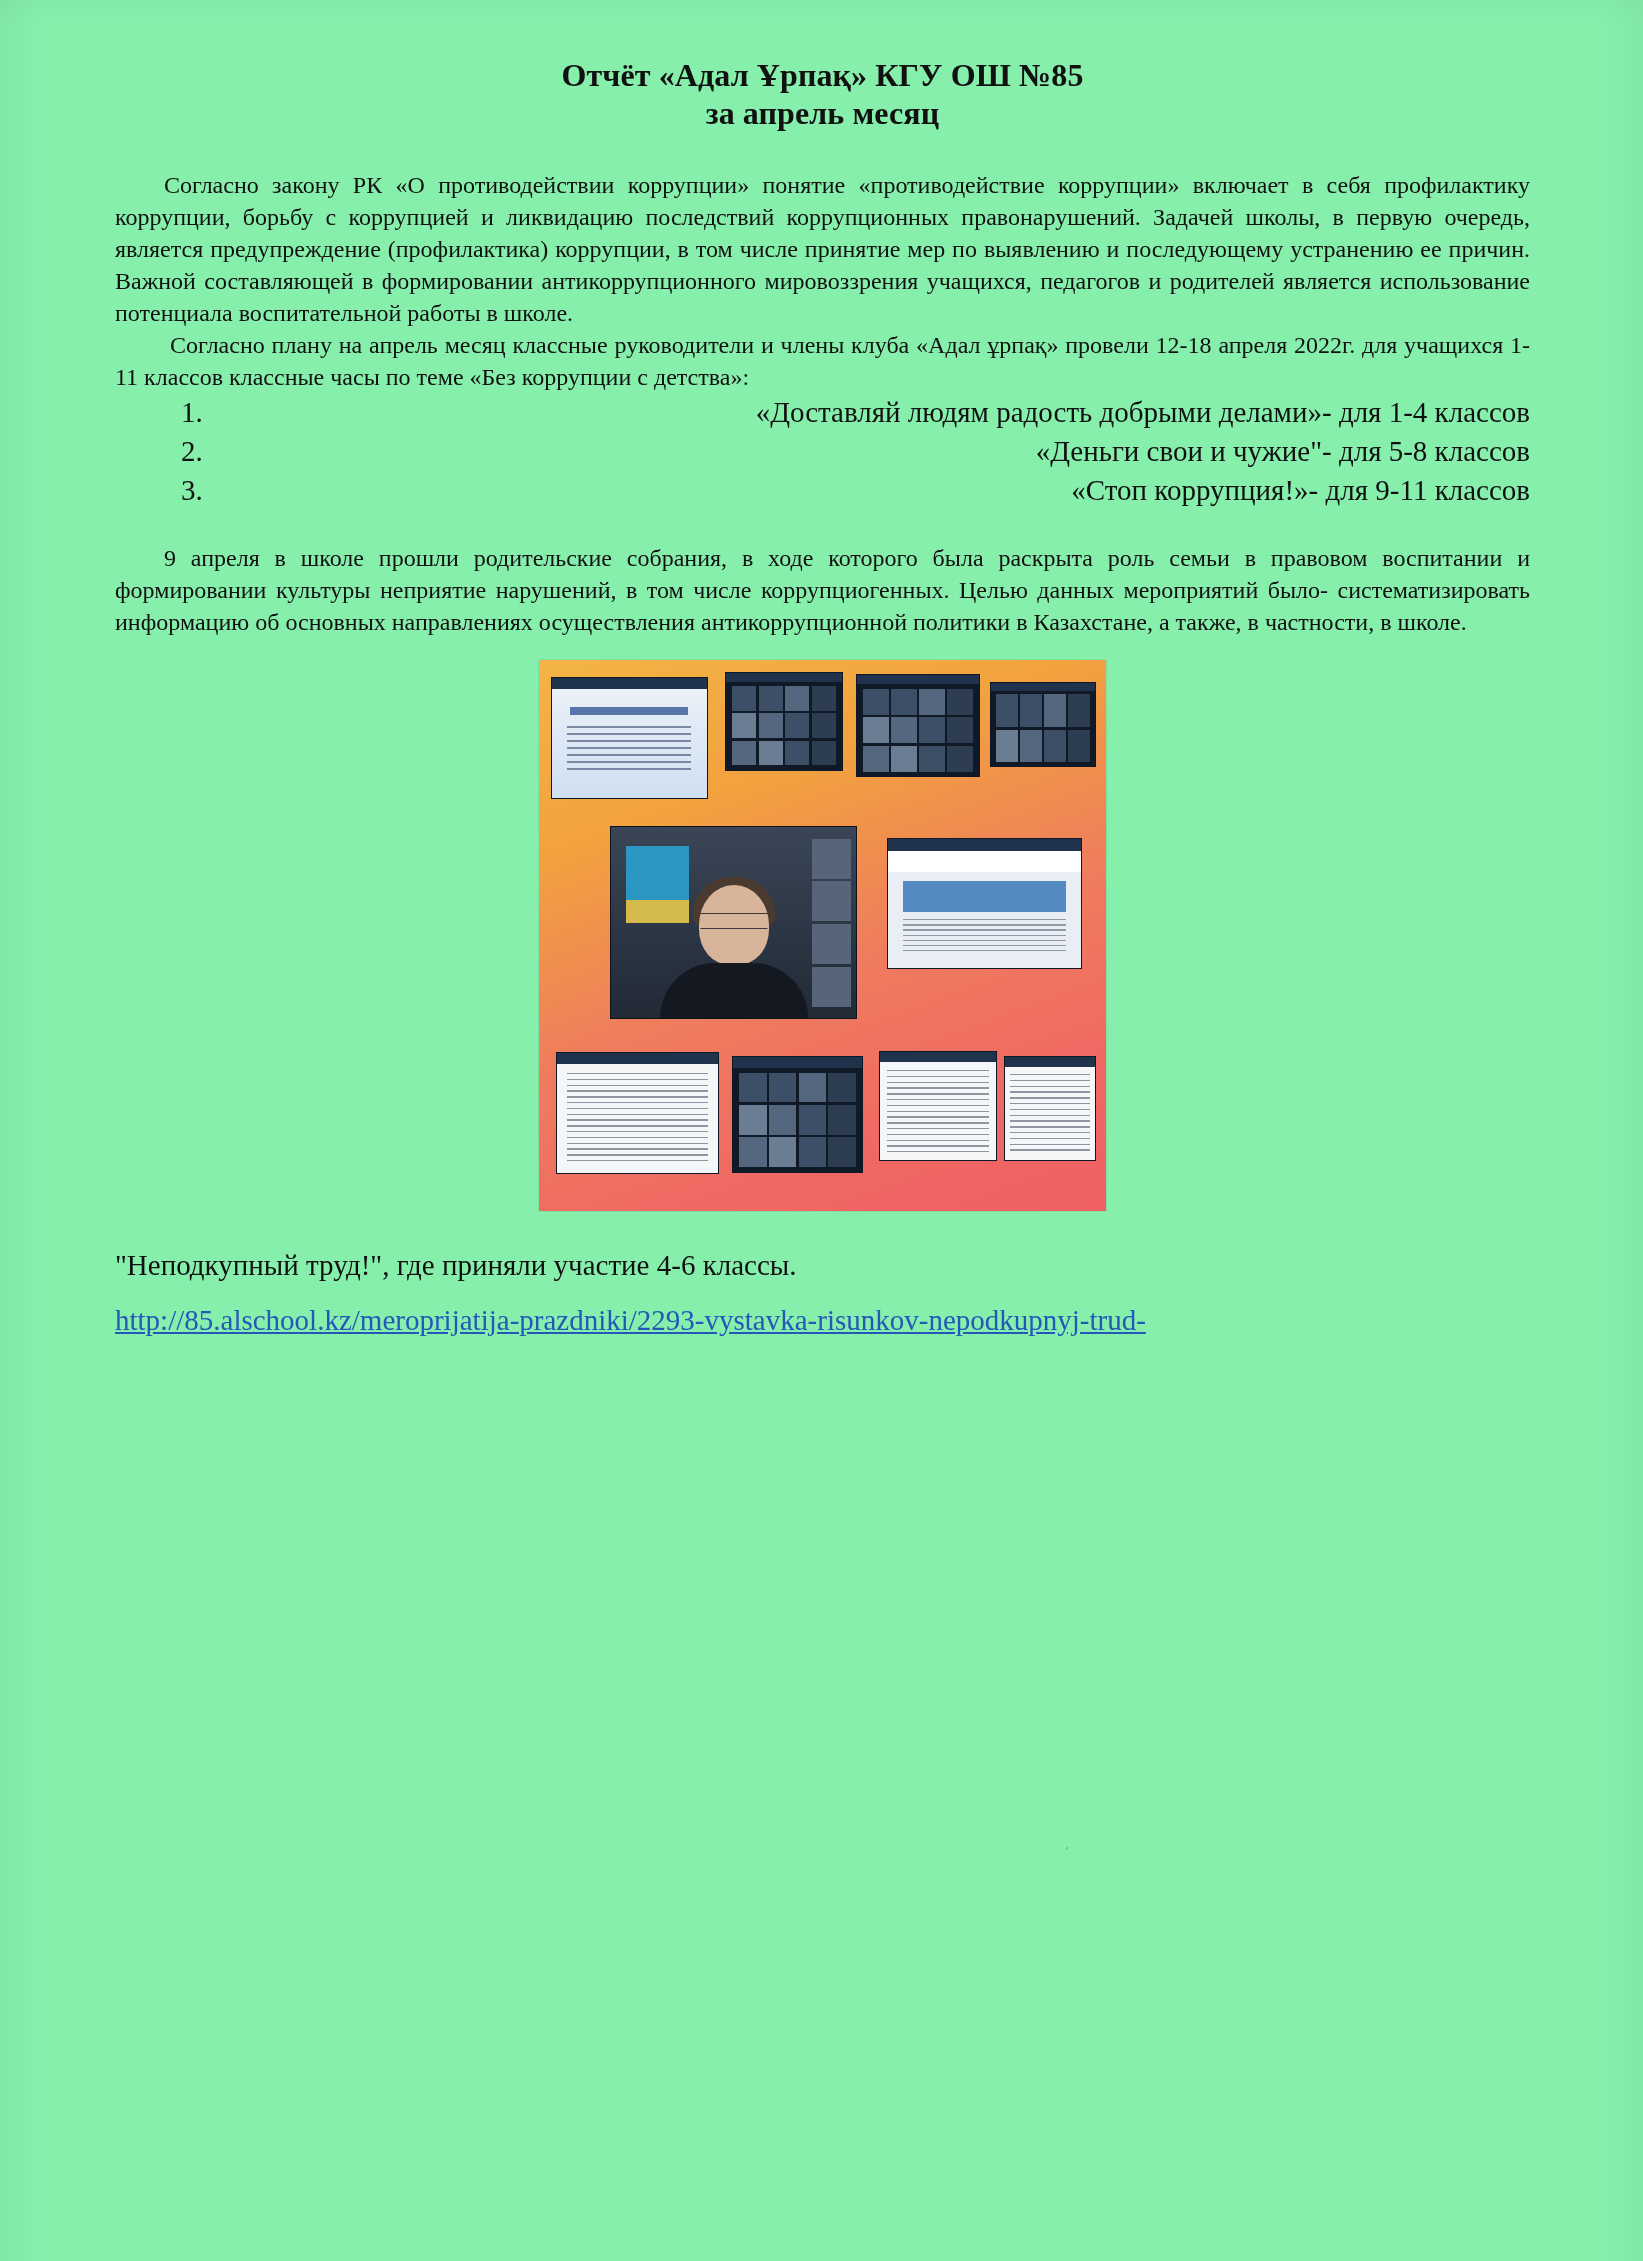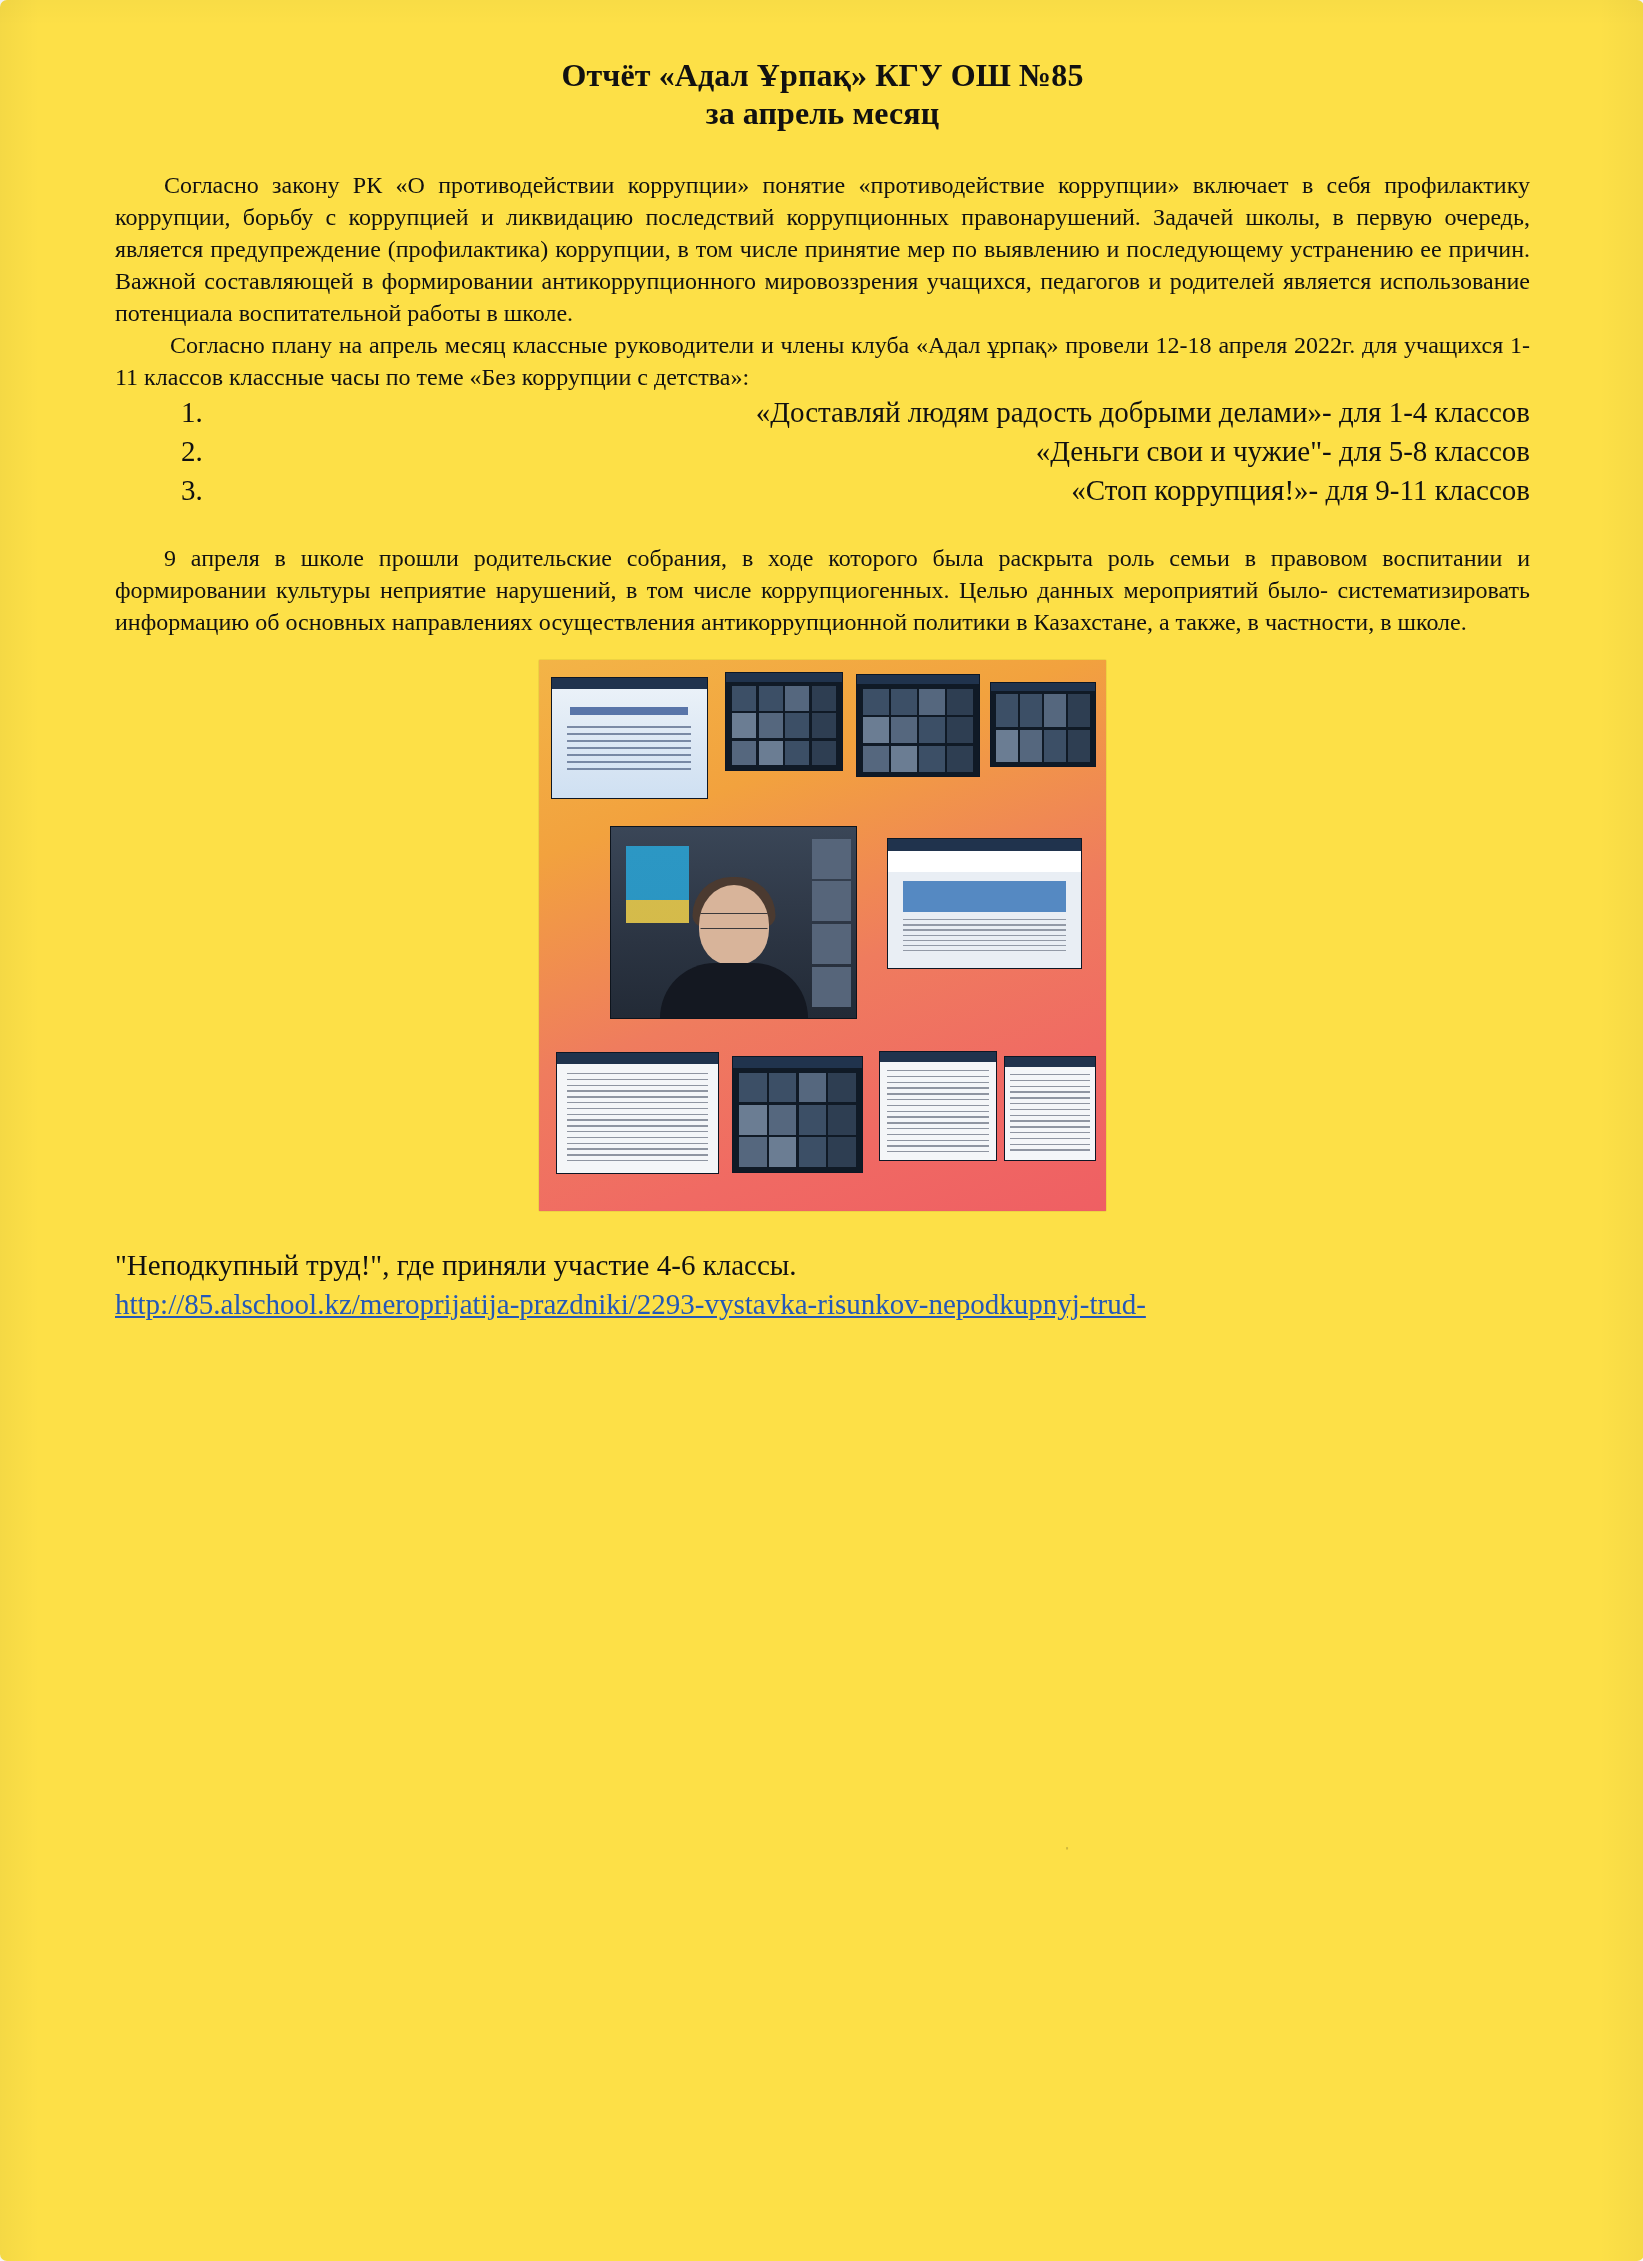--- a/index.html
+++ b/index.html
@@ -13,22 +13,21 @@
     position: relative;
     font-family: "Liberation Serif", serif;
     color: #111111;
     overflow: hidden;
   }
   .page {
     position: absolute;
     left: 0; top: 0;
     width: 1644px;
     height: 2261px;
-    background: #fde047;
-    border-radius: 7px;
+    background: #86efac;
   }
   
   .scan-tint {
     position: absolute;
     inset: 0;
     background:
       linear-gradient(90deg, rgba(0,0,0,0.035) 0px, rgba(0,0,0,0.0) 39px),
       linear-gradient(270deg, rgba(0,0,0,0.03) 0px, rgba(0,0,0,0.0) 45px),
       linear-gradient(180deg, rgba(0,0,0,0.02) 0px, rgba(0,0,0,0.0) 26px);
     pointer-events: none;
@@ -246,20 +245,21 @@
     line-height: 1.33;
   }
   .caption-block .ln {
     display: block;
   }
   .link {
     color: #2458b8;
     text-decoration: underline;
     word-break: break-all;
     display: block;
+    margin-top: 16px;
   }
   .smudge {
     position: absolute;
     color: rgba(0,0,0,0.18);
     font-size: 19.3px;
     font-family: "Liberation Serif", serif;
   }
 </style>
 </head>
 <body>

